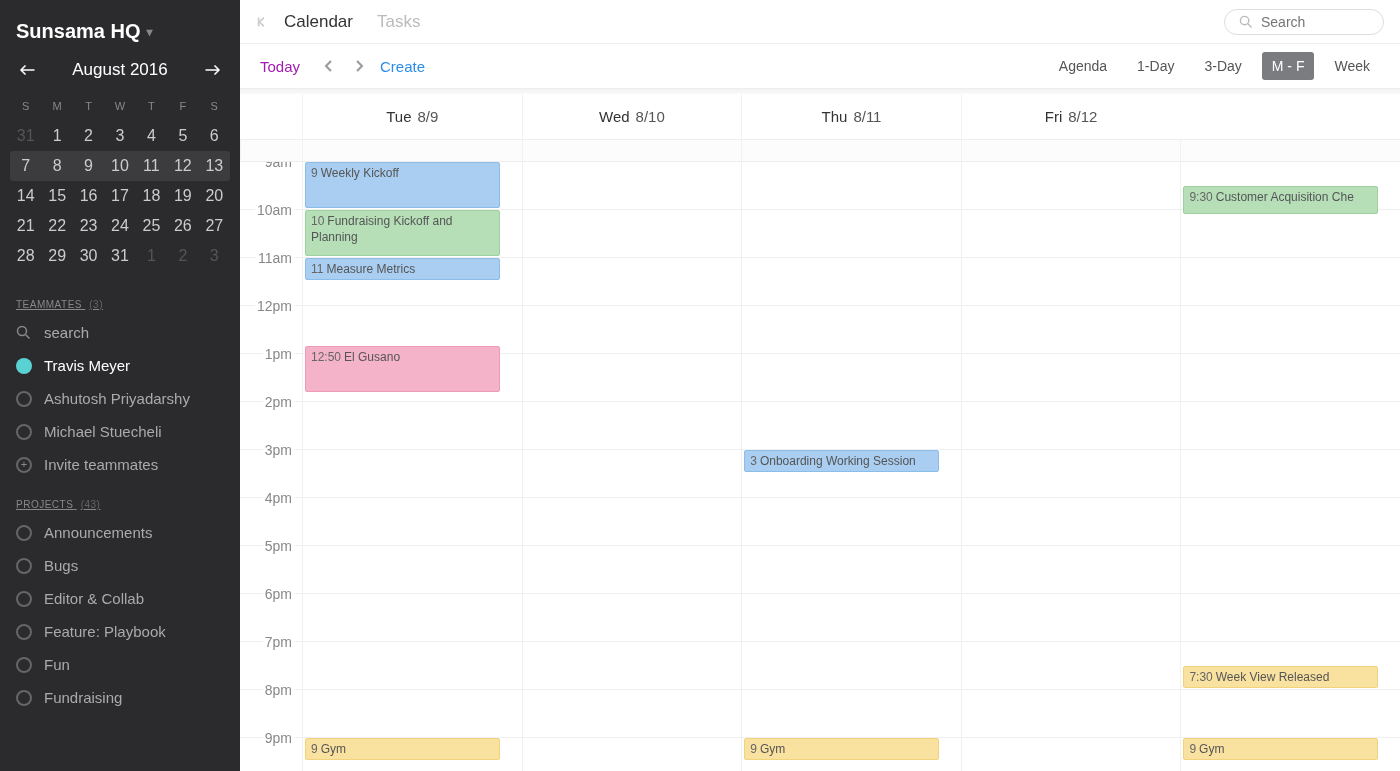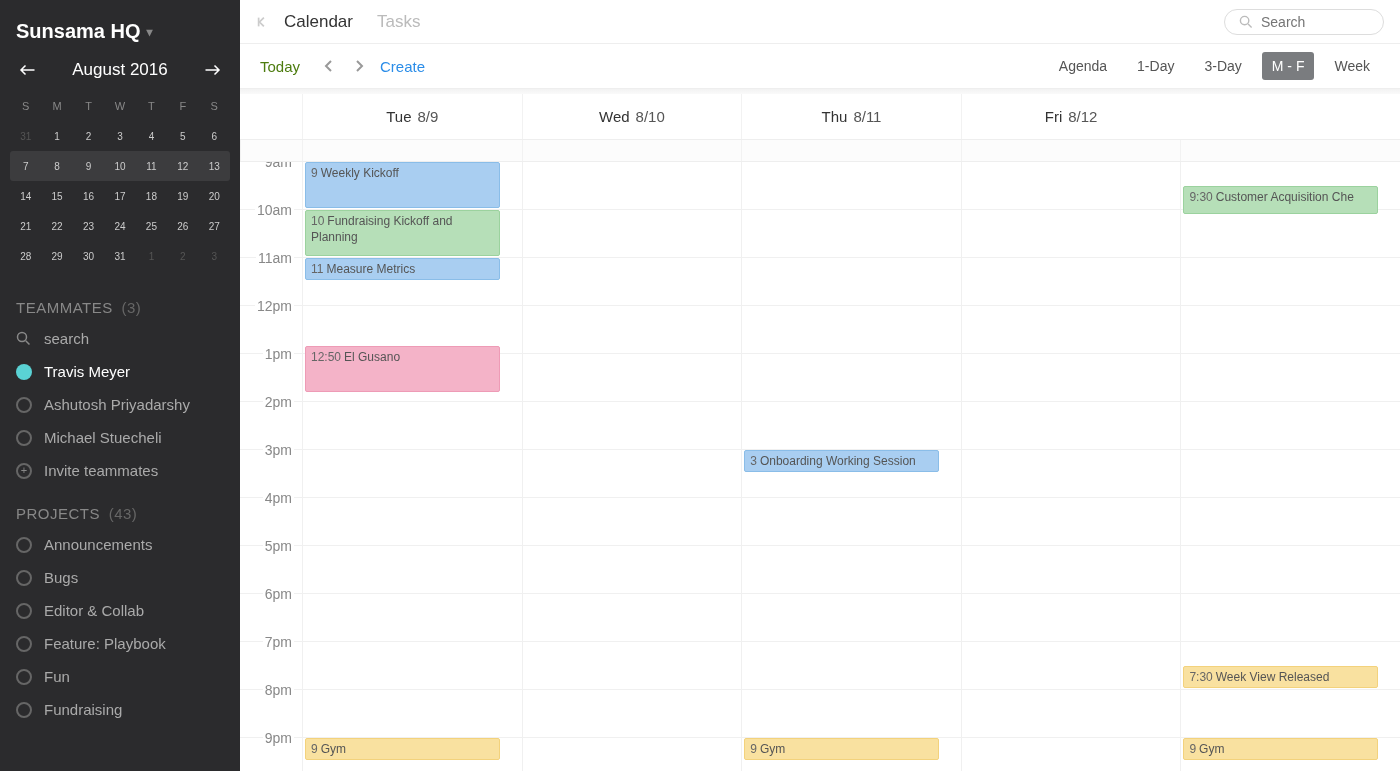--- a/index.html
+++ b/index.html
@@ -46,31 +46,32 @@
     font-weight: 500;
   }
   .month-arrow { width: 22px; height: 22px; display:flex; align-items:center; justify-content:center; color:#fff; cursor:pointer; }
   .mini-cal {
     padding: 0 10px 10px 10px;
   }
   .mini-row { display: grid; grid-template-columns: repeat(7, 1fr); }
   .mini-cell {
     height: 30px;
     display: flex; align-items: center; justify-content: center;
-    font-size: 10px;
+    font-size: 16px;
     color: #ccc;
   }
   .mini-head .mini-cell { color: #888; font-size: 11px; }
   .mini-cell.muted { color: #555; }
   .mini-row.highlight { background: #3c3c3e; border-radius: 3px; }
   .section-header {
     padding: 18px 16px 6px 16px;
-    font-size: 15px;
+    font-size: 10px;
     letter-spacing: 0.5px;
     color: #888;
+    text-decoration: underline;
   }
   .section-header .count { color: #666; margin-left: 4px; }
   .side-item {
     display: flex;
     align-items: center;
     gap: 12px;
     padding: 8px 16px;
     font-size: 15px;
     color: #aaa;
     cursor: pointer;
@@ -126,21 +127,21 @@
   .search-box input {
     border: none; outline: none; font-size: 14px; color:#666; width:100%;
     background: transparent;
   }
   .toolbar {
     height: 44px;
     display:flex;
     align-items:center;
     padding: 0 20px;
   }
-  .tb-btn { font-size: 15px; color:#4d7c0f; margin-right: 20px; cursor:pointer; }
+  .tb-btn { font-size: 15px; color:#a21caf; margin-right: 20px; cursor:pointer; }
   .tb-arrow { color:#aaa; font-size:14px; margin-right: 12px; cursor:pointer; padding:0 4px; }
   .tb-create { color:#2b8de8; font-weight:500; }
   .view-tabs { margin-left:auto; display:flex; align-items:center; gap: 10px; }
   .view-tab { font-size: 14px; color:#555; padding: 6px 10px; border-radius:3px; cursor:pointer; }
   .view-tab.active { background:#7a7c7f; color:#fff; }
 
   .divider-shadow {
     height: 6px;
     background: linear-gradient(#f2f2f2, #fafafa);
     border-top: 1px solid #eee;

